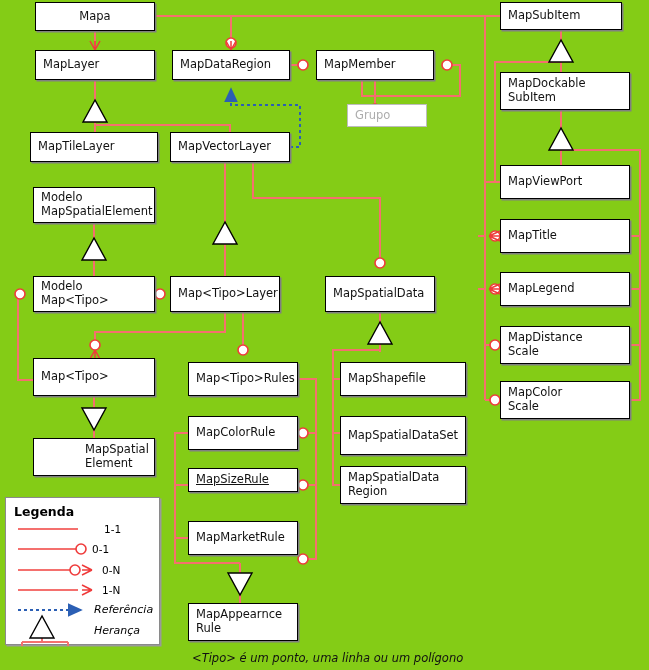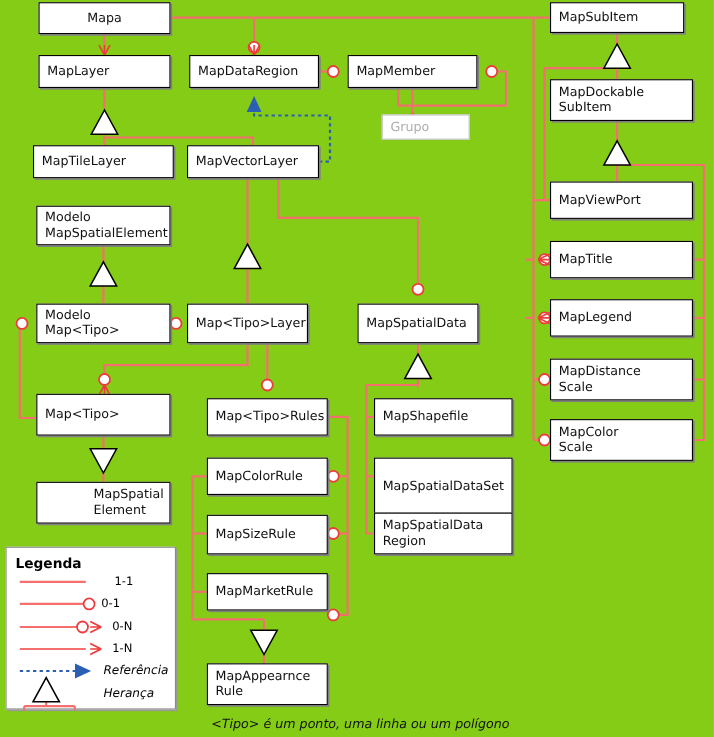--- a/index.html
+++ b/index.html
@@ -201,24 +201,24 @@
       <div class="node" style="left: 340px; top: 362px; width: 126px; height: 34px;">
         <span class="lbl">MapShapefile</span>
       </div>
       <div class="node" style="left: 33px; top: 438px; width: 122px; height: 38px; padding-left: 44px;">
         <span class="lbl">MapSpatial
 Element</span>
       </div>
       <div class="node" style="left: 188px; top: 416px; width: 110px; height: 34px;">
         <span class="lbl">MapColorRule</span>
       </div>
-      <div class="node" style="left: 340px; top: 416px; width: 126px; height: 51px; justify-content: center;">
+      <div class="node" style="left: 340px; top: 416px; width: 126px; height: 39px; justify-content: center;">
         <span class="lbl">MapSpatialDataSet</span>
       </div>
-      <div class="node" style="left: 188px; top: 468px; width: 110px; height: 36px;">
+      <div class="node" style="left: 188px; top: 468px; width: 110px; height: 24px; text-decoration: underline;">
         <span class="lbl">MapSizeRule</span>
       </div>
       <div class="node" style="left: 340px; top: 466px; width: 126px; height: 38px;">
         <span class="lbl">MapSpatialData
 Region</span>
       </div>
       <div class="node" style="left: 188px; top: 521px; width: 110px; height: 34px;">
         <span class="lbl">MapMarketRule</span>
       </div>
       <div class="node" style="left: 188px; top: 603px; width: 110px; height: 38px;">

